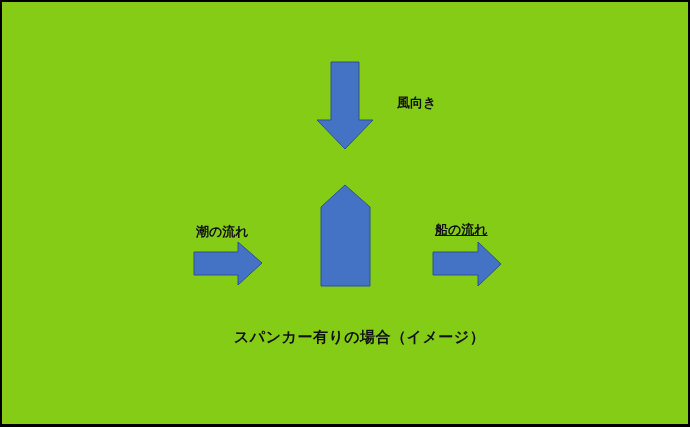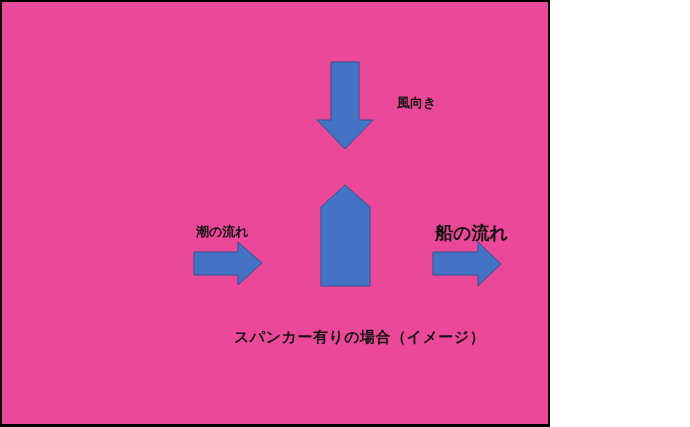--- a/index.html
+++ b/index.html
@@ -1,37 +1,37 @@
 <!DOCTYPE html>
 <html><head>
 <meta charset="utf-8">
 <style>
   html, body { margin: 0; padding: 0; background: #ffffff; }
   .canvas {
     position: relative;
-    width: 550px;
+    width: 690px;
     height: 427px;
     box-sizing: border-box;
     border: 2px solid #000000;
     border-bottom-width: 3px;
-    background: #ec4899;
+    background: #84cc16;
     overflow: hidden;
     font-family: "DejaVu Sans", sans-serif;
   }
   svg.shapes { position: absolute; left: -2px; top: -2px; }
   .label {
     position: absolute;
     font-weight: bold;
     color: #111111;
     white-space: nowrap;
     font-family: "DejaVu Sans", sans-serif;
   }
   .lbl-wind { left: 395px; top: 92px; font-size: 13px; }
   .lbl-tide { left: 194px; top: 221px; font-size: 13px; }
-  .lbl-ship { left: 433px; top: 219px; font-size: 18px; }
+  .lbl-ship { left: 433px; top: 219px; font-size: 13px; text-decoration: underline; }
   .lbl-caption { left: 232px; top: 326px; font-size: 15px; letter-spacing: 0.5px; text-align: right; }
 </style>
 </head>
 <body>
 
 <div class="canvas">
   <svg class="shapes" width="690" height="427" viewBox="0 0 690 427">
 
     <polygon points="331,62 359,62 359,120 373,120 345,149 317,120 331,120" fill="#4472C4" stroke="#2F528F" stroke-width="1"></polygon>
 

